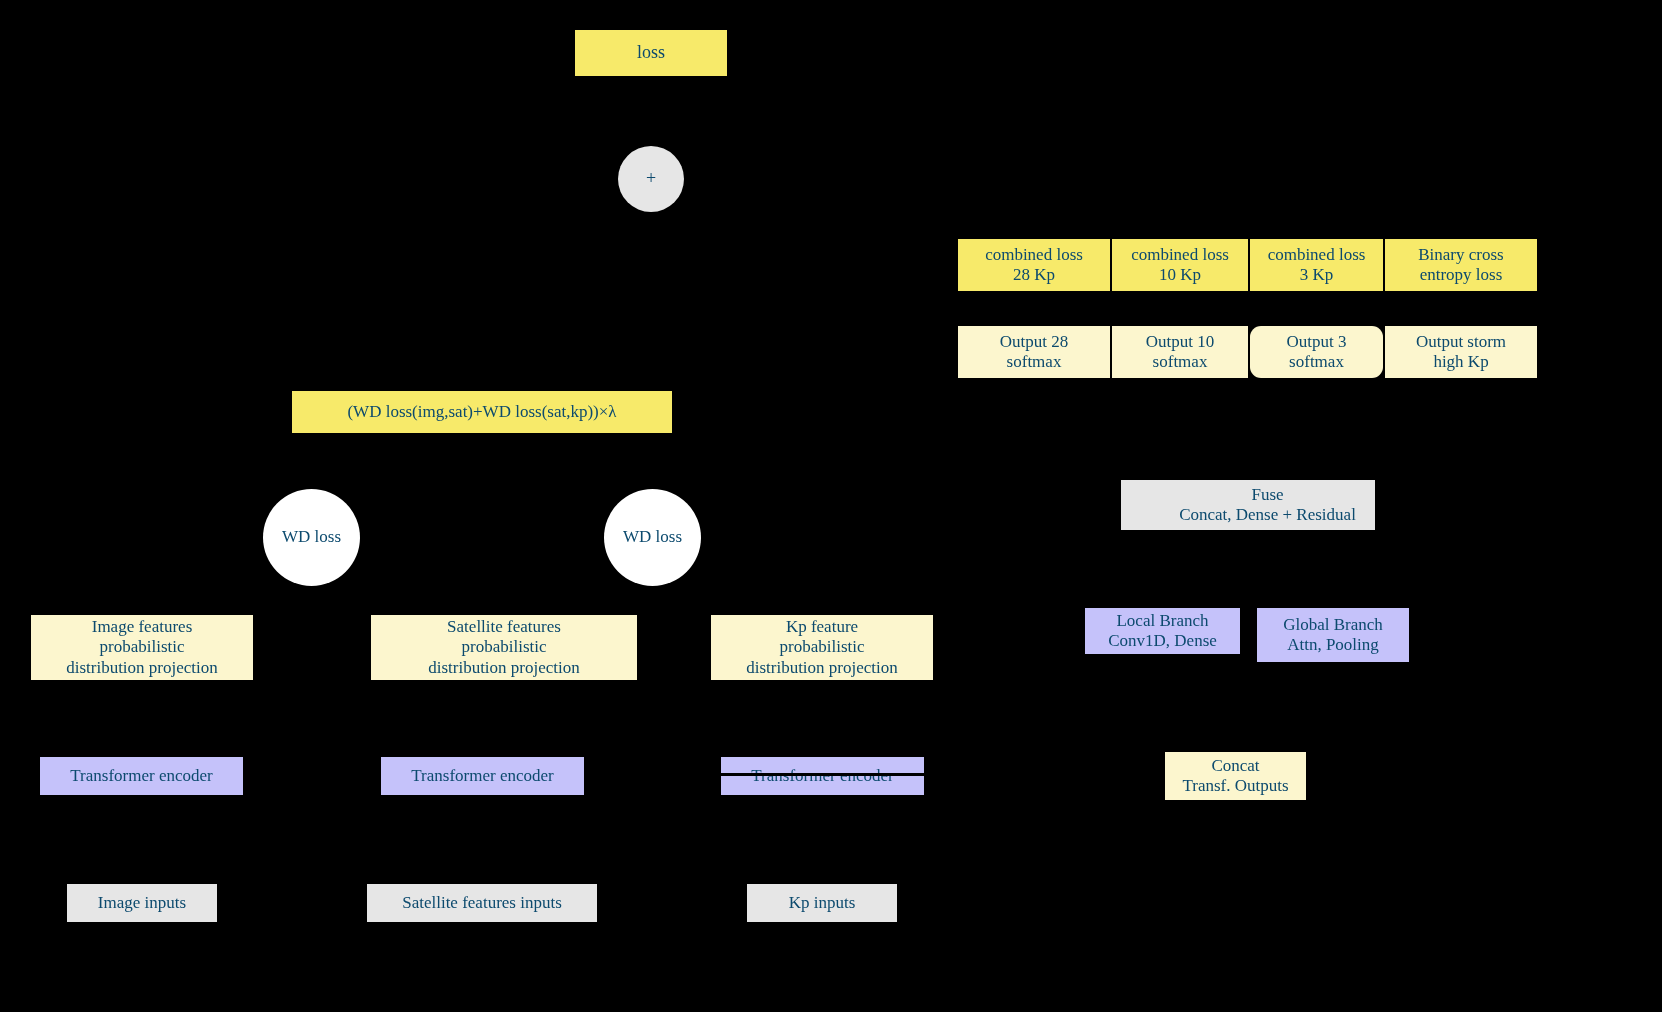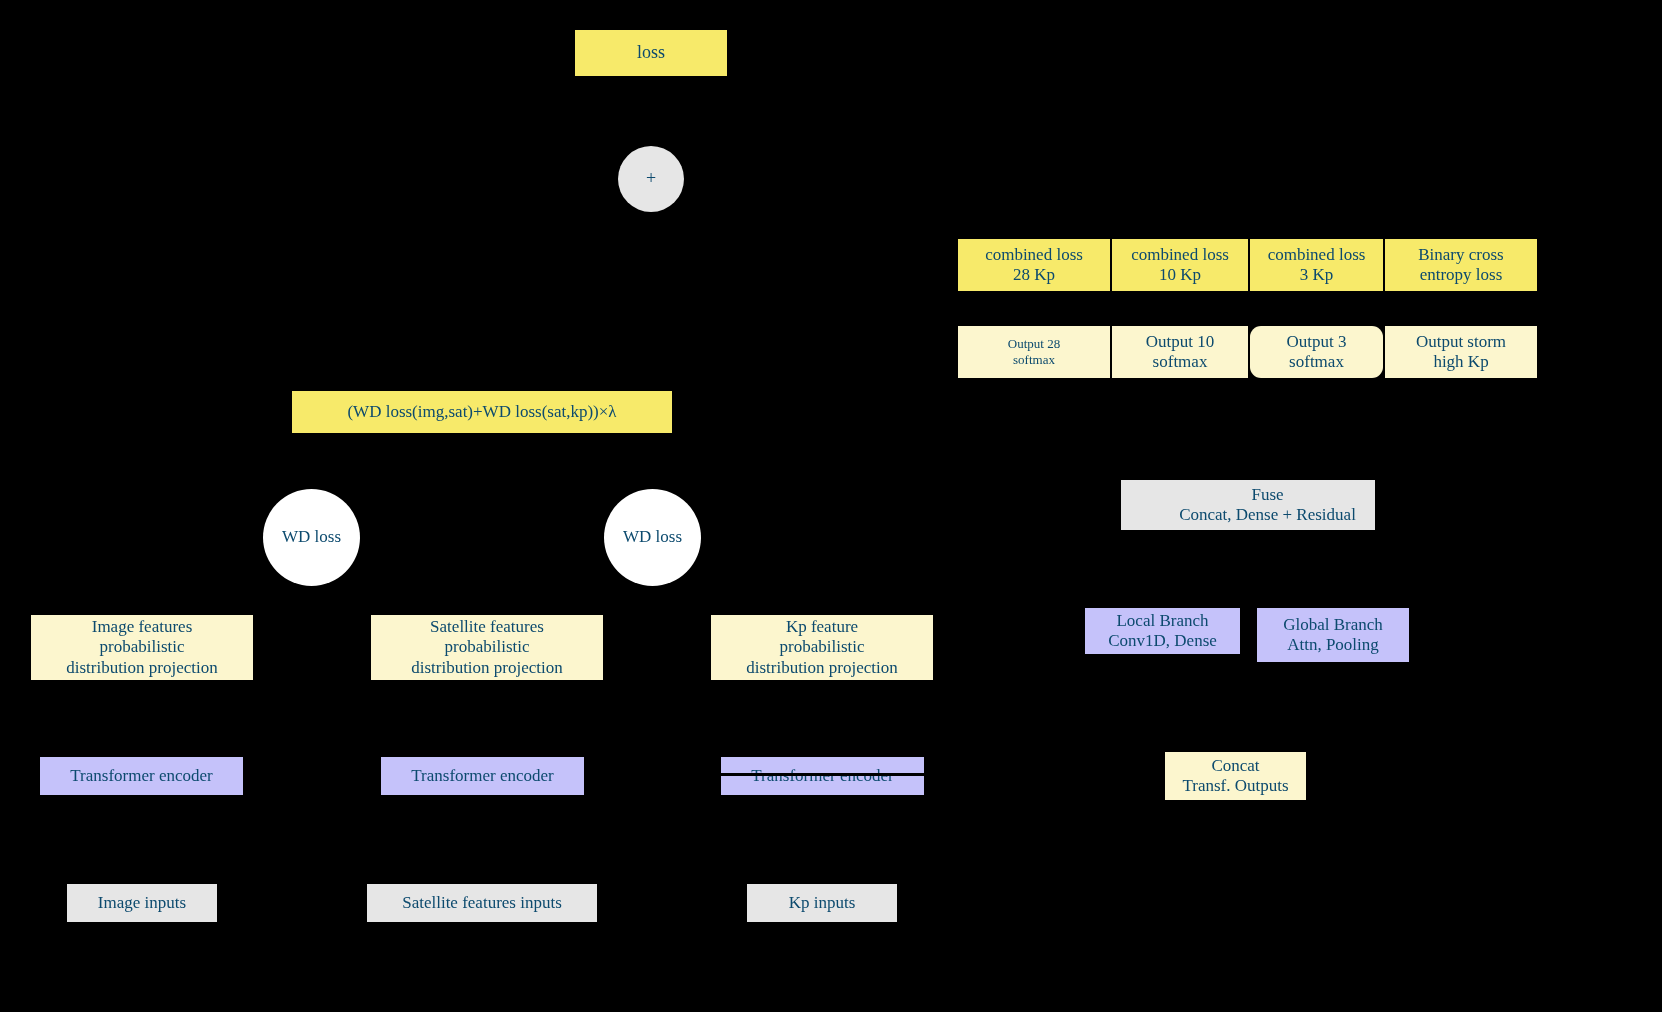--- a/index.html
+++ b/index.html
@@ -72,21 +72,21 @@
   </div>
   <div class="node fill-yellow" style="left:1250px; top:239px; width:133px; height:52px; font-size:17px;">
     <div class="node-inner">combined loss
 3 Kp</div>
   </div>
   <div class="node fill-yellow" style="left:1385px; top:239px; width:152px; height:52px; font-size:17px;">
     <div class="node-inner">Binary cross
 entropy loss</div>
   </div>
 
-  <div class="node fill-cream" style="left:958px; top:326px; width:152px; height:52px; font-size:13px;justify-content:center;">
+  <div class="node fill-cream" style="left:958px; top:326px; width:152px; height:52px; font-size:17px;justify-content:center;">
     <div class="node-inner">Output 28
 softmax</div>
   </div>
   <div class="node fill-cream" style="left:1112px; top:326px; width:136px; height:52px; font-size:17px;">
     <div class="node-inner">Output 10
 softmax</div>
   </div>
   <div class="node fill-cream" style="left:1250px; top:326px; width:133px; height:52px; font-size:17px;border-radius:11px;">
     <div class="node-inner">Output 3
 softmax</div>
@@ -119,21 +119,21 @@
   <div class="node fill-lavender" style="left:1257px; top:608px; width:152px; height:54px; font-size:17px;">
     <div class="node-inner">Global Branch
 Attn, Pooling</div>
   </div>
 
   <div class="node fill-cream" style="left:31px; top:615px; width:222px; height:65px; font-size:17px;">
     <div class="node-inner">Image features
 probabilistic
 distribution projection</div>
   </div>
-  <div class="node fill-cream" style="left:371px; top:615px; width:232px; height:65px; font-size:17px;">
+  <div class="node fill-cream" style="left:371px; top:615px; width:266px; height:65px; font-size:17px;">
     <div class="node-inner">Satellite features
 probabilistic
 distribution projection</div>
   </div>
   <div class="node fill-cream" style="left:711px; top:615px; width:222px; height:65px; font-size:17px;">
     <div class="node-inner">Kp feature
 probabilistic
 distribution projection</div>
   </div>
 

